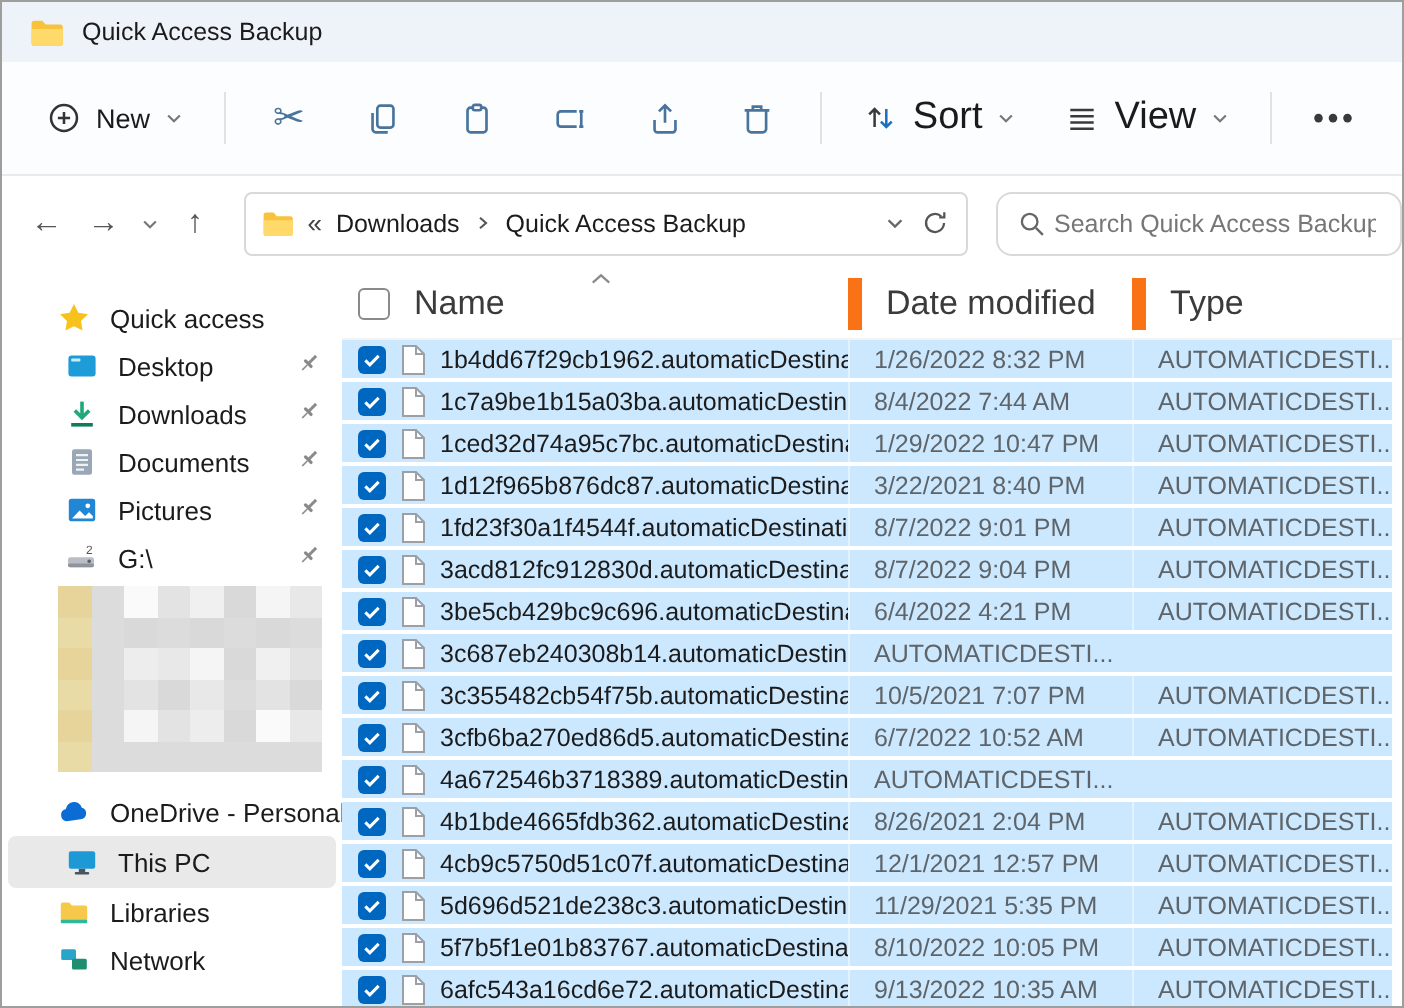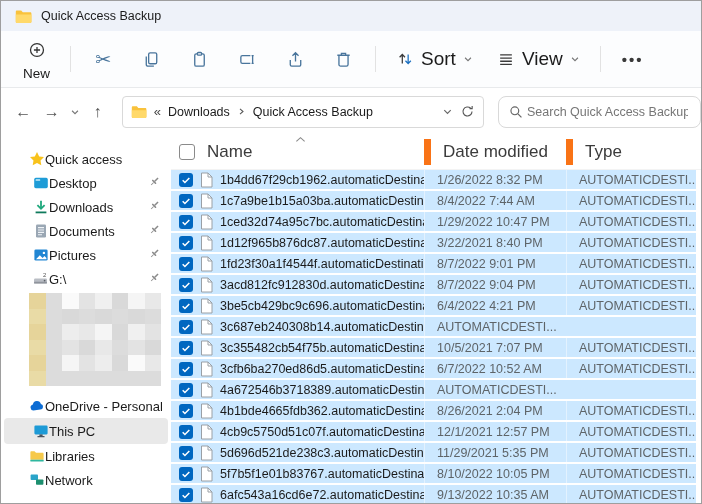--- a/index.html
+++ b/index.html
@@ -2,21 +2,21 @@
 <html><head>
 <meta charset="utf-8">
 <style>
   html,body{margin:0;padding:0;background:#cfcfcf;font-family:"Liberation Sans","DejaVu Sans",sans-serif;}
   .window{position:relative;width:702px;height:504px;background:#fff;border:1px solid #9e9e9e;box-sizing:border-box;overflow:hidden;}
   
   .titlebar{height:30px;background:#eef2f9;display:flex;align-items:center;padding-left:14px;gap:9px;}
   .titlebar .title{font-size:12.5px;color:#1b1b1b;}
   
   .toolbar{height:56px;background:#fcfdfe;border-bottom:1px solid #e8eaec;display:flex;align-items:center;padding:0 10px;}
-  .tb-new{display:flex;align-items:center;gap:7px;padding:0 12px;height:36px;border-radius:4px;cursor:default;flex-direction:column;}
+  .tb-new{display:flex;align-items:center;gap:7px;padding:0 12px;height:36px;border-radius:4px;cursor:default;}
   .tb-new .lbl{font-size:13.5px;color:#1b1b1b;}
   .tb-divider{width:1px;height:26px;background:#e2e2e2;margin:0 8px;}
   .tb-btn{width:48px;height:36px;display:flex;align-items:center;justify-content:center;border-radius:4px;}
   .tb-group{display:flex;align-items:center;gap:7px;padding:0 12px;height:36px;border-radius:4px;}
   .tb-group .lbl{font-size:19px;color:#1b1b1b;}
   .scissors{font-family:"DejaVu Sans",sans-serif;font-size:19px;color:#49759c;line-height:1;}
   .dots{font-size:15px;letter-spacing:2px;color:#3a3a3a;font-weight:bold;}
   
   .addressrow{height:47px;background:#fff;display:flex;align-items:center;padding:0 8px;}
   .nav-btn{width:30px;height:30px;display:flex;align-items:center;justify-content:center;color:#555;font-size:16px;}
@@ -24,21 +24,21 @@
   .addr-box{margin-left:10px;width:380px;height:32px;border:1px solid #d9d9d9;border-radius:4px;display:flex;align-items:center;padding:0 8px;gap:7px;box-sizing:border-box;background:#fff;}
   .addr-box .crumb{font-size:12.5px;color:#1b1b1b;white-space:nowrap;}
   .addr-box .guillemet{font-size:13px;color:#444;}
   .addr-spacer{flex:1;}
   .search-box{margin-left:14px;flex:1;height:32px;border:1px solid #d9d9d9;border-radius:8px;display:flex;align-items:center;padding:0 10px;gap:2px;box-sizing:border-box;margin-right:-8px;background:#fff;}
   .search-box input{border:none;outline:none;font-size:12.5px;color:#1b1b1b;flex:1;font-family:inherit;background:transparent;}
   .search-box input::placeholder{color:#767676;}
   
   .main{position:relative;display:flex;height:371px;background:#fff;}
   .sidebar{width:170px;box-sizing:border-box;padding-top:12px;flex-shrink:0;}
-  .sb-item{height:24px;display:flex;align-items:center;padding-left:28px;position:relative;font-size:13px;color:#1b1b1b;}
+  .sb-item{height:24px;display:flex;align-items:center;gap:10px;padding-left:28px;position:relative;font-size:13px;color:#1b1b1b;}
   .sb-item.child{padding-left:32px;}
   .sb-item .sb-label{white-space:nowrap;}
   .sb-item .pin{position:absolute;right:10px;top:4px;}
   .sb-item.selected{background:#e9e9e9;border-radius:4px;margin:0 3px;padding-left:29px;height:26px;}
   .mosaic{margin:2px 0 2px 28px;width:132px;height:93px;display:grid;grid-template-columns:repeat(8,1fr);grid-template-rows:repeat(6,1fr);}
   .mosaic div{width:100%;height:100%;}
   .gap-root{height:6px;}
   
   .listpane{flex:1;position:relative;min-width:0;}
   .list-header{height:34px;display:grid;grid-template-columns:245px 142px auto;align-items:center;padding-left:8px;position:relative;border-bottom:1px solid #f3f3f3;}

